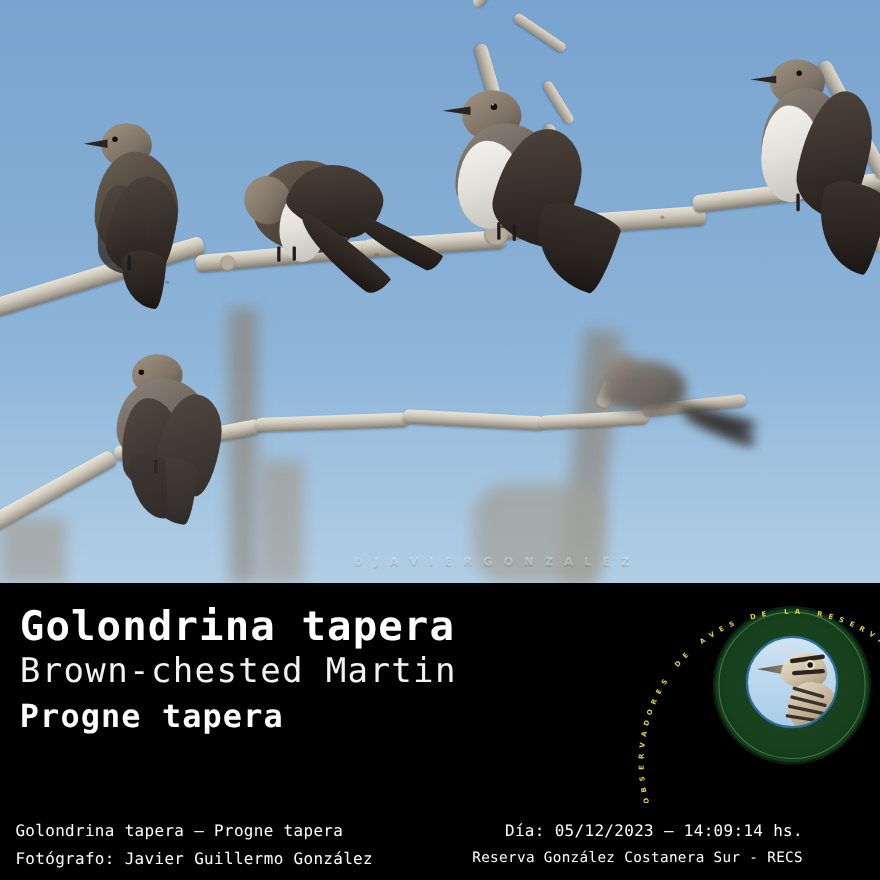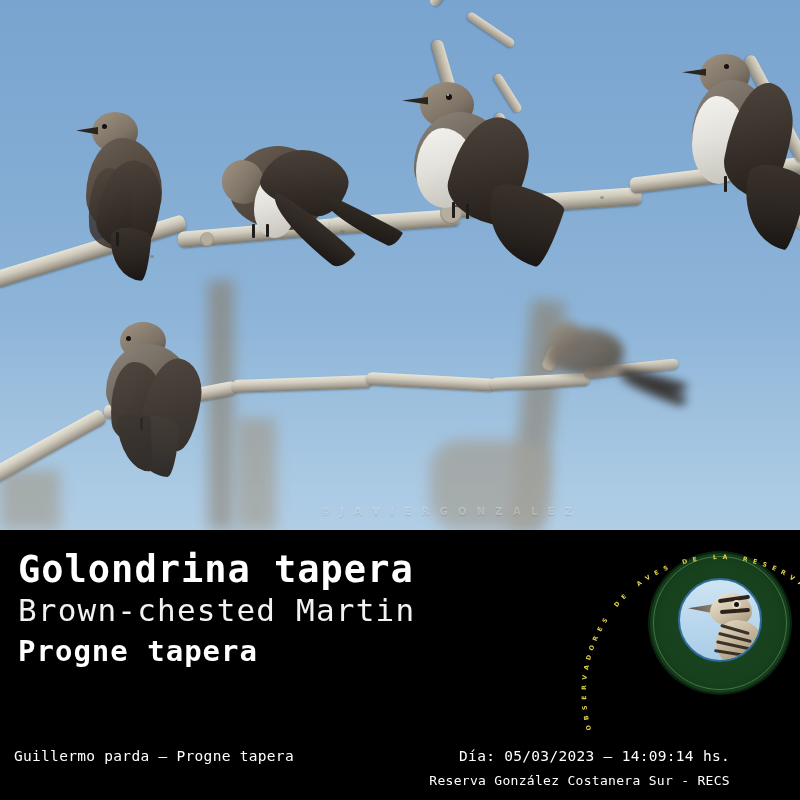--- a/index.html
+++ b/index.html
@@ -377,17 +377,18 @@
       <div class="bb-eye"></div>
       <div class="bb-neck"></div>
       <div class="bb-bar" style="left:40px;top:48px;width:30px;height:3px;transform:rotate(16deg);"></div>
       <div class="bb-bar" style="left:38px;top:56px;width:34px;height:3px;transform:rotate(14deg);"></div>
       <div class="bb-bar" style="left:36px;top:64px;width:36px;height:3px;transform:rotate(12deg);"></div>
       <div class="bb-bar" style="left:34px;top:72px;width:38px;height:3px;transform:rotate(9deg);"></div>
     </div>
   </div>
 
   <div id="footer"></div>
-  <div class="f-txt" id="f-left1">Guillermo parda — Progne tapera</div>
-  <div class="f-txt" id="f-right1">Día: 05/03/2023 — 14:09:14 hs.</div>
+  <div class="f-txt" id="f-left1">Golondrina tapera — Progne tapera</div>
+  <div class="f-txt" id="f-left2">Fotógrafo: Javier Guillermo González</div>
+  <div class="f-txt" id="f-right1">Día: 05/12/2023 — 14:09:14 hs.</div>
   <div class="f-txt" id="f-right2">Reserva González Costanera Sur - RECS</div>
 
 </div>
 
 </body></html>

